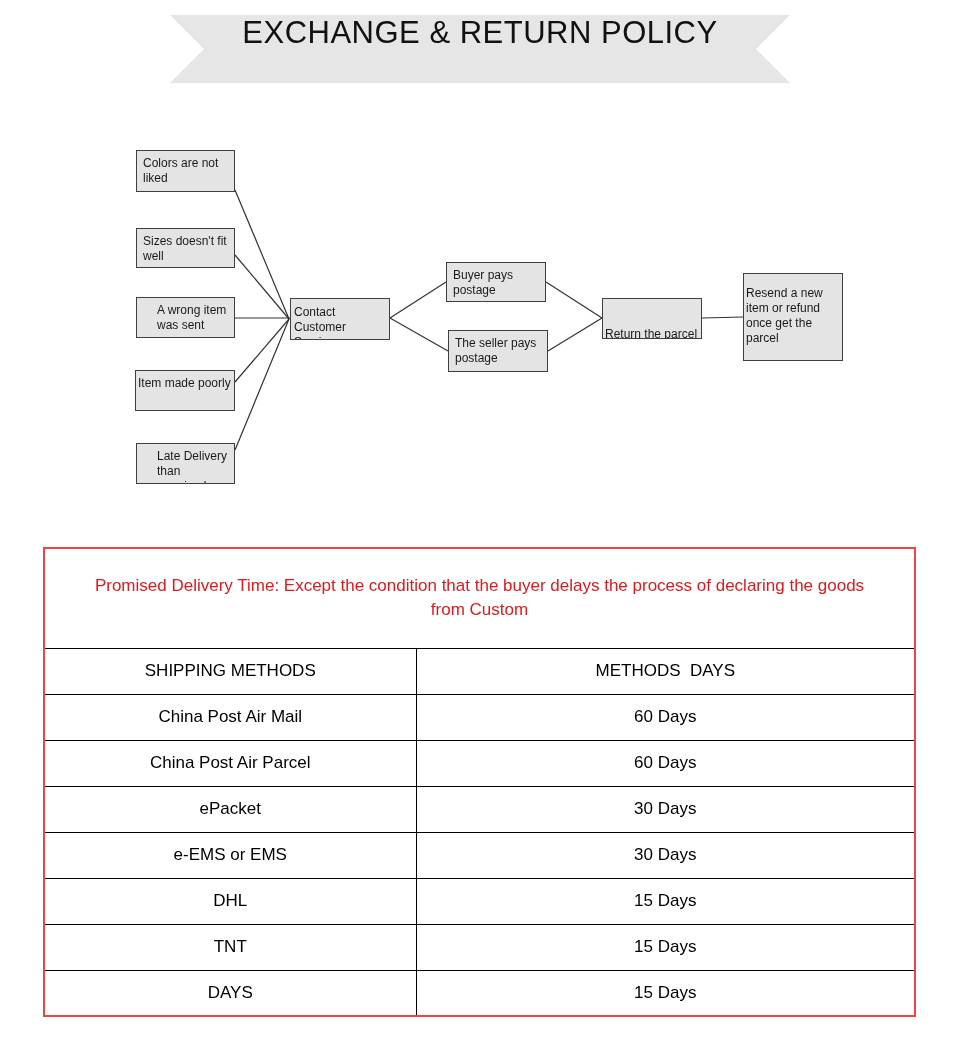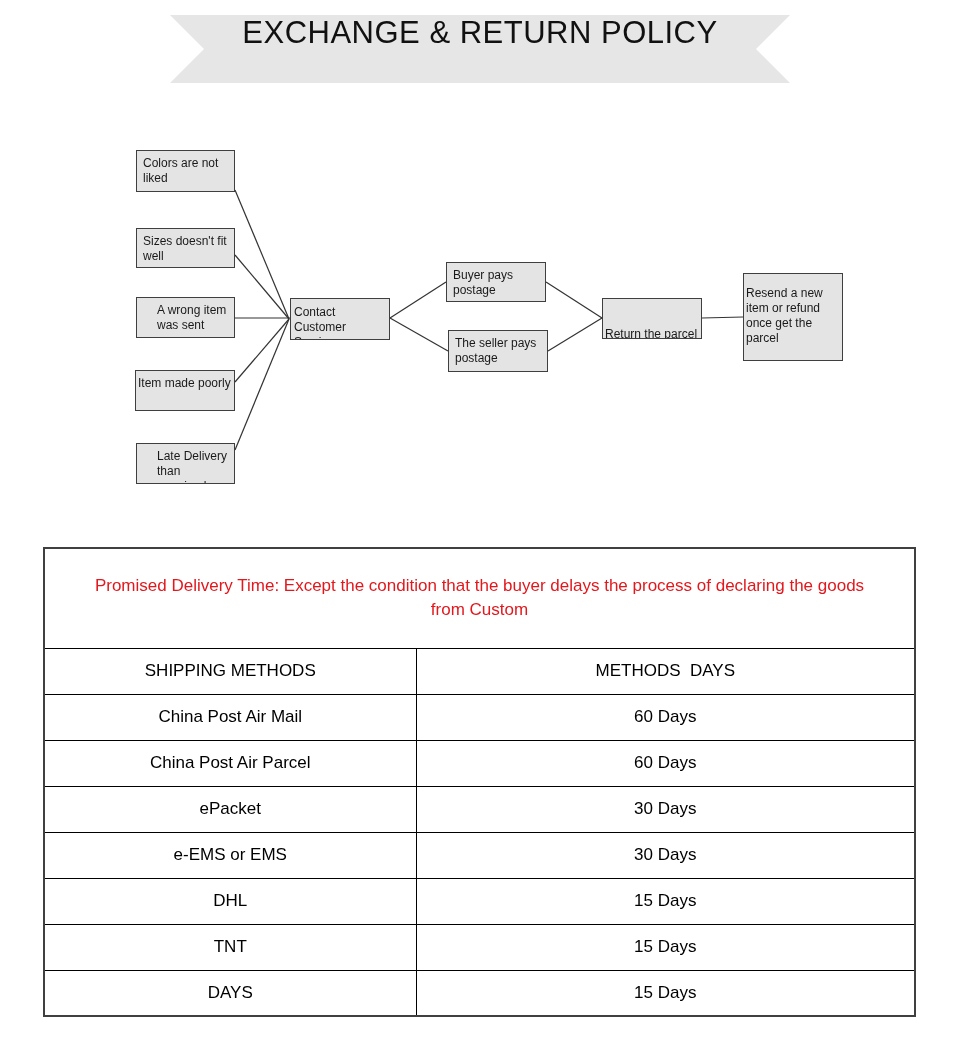--- a/index.html
+++ b/index.html
@@ -39,21 +39,21 @@
   .fbox.pad12{padding-left:20px;}
   .fbox.center{text-align:left;padding-left:2px;padding-right:2px;}
   .fbox.contact{padding:6px 0 0 3px;}
   .fbox.resend{padding:12px 6px 0 2px;}
   .fbox.returnp{padding:28px 0 0 2px;}
 
   
   .ship-table{
     position:absolute;left:43px;top:547px;width:873px;
     border-collapse:collapse;table-layout:fixed;
-    border:2px solid #404040;
+    border:2px solid #ef4444;
     color:#000;
   }
   .ship-table col.c1{width:372px;}
   .ship-table td,.ship-table th{
     border:1px solid #000;text-align:center;vertical-align:middle;
     font-size:17px;font-weight:400;
   }
   .ship-table .note-row td{
     height:100px;color:var(--accent-red);line-height:24px;
     padding:0 36px;font-size:17px;

